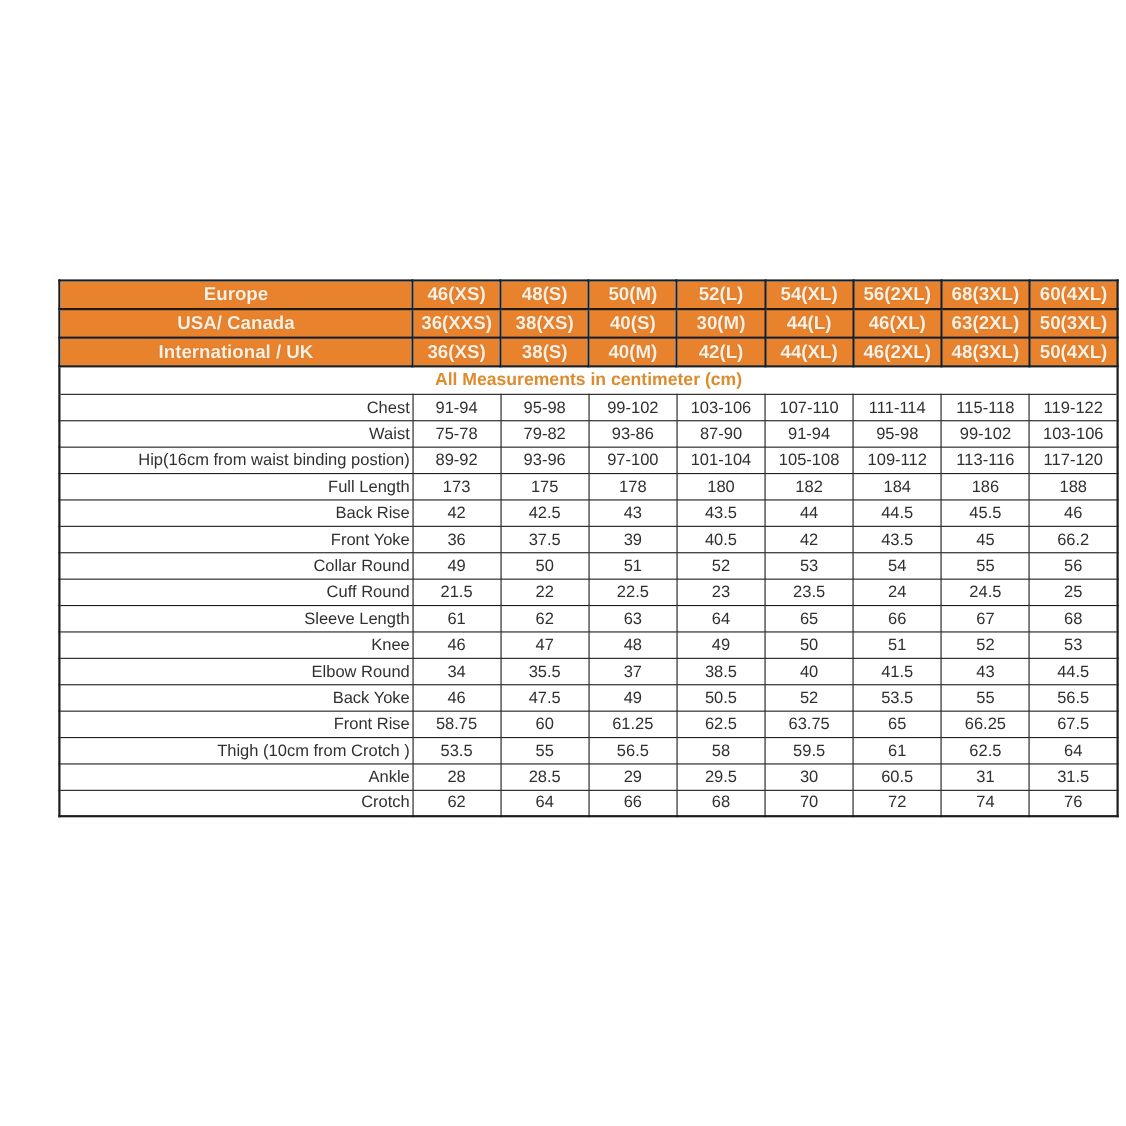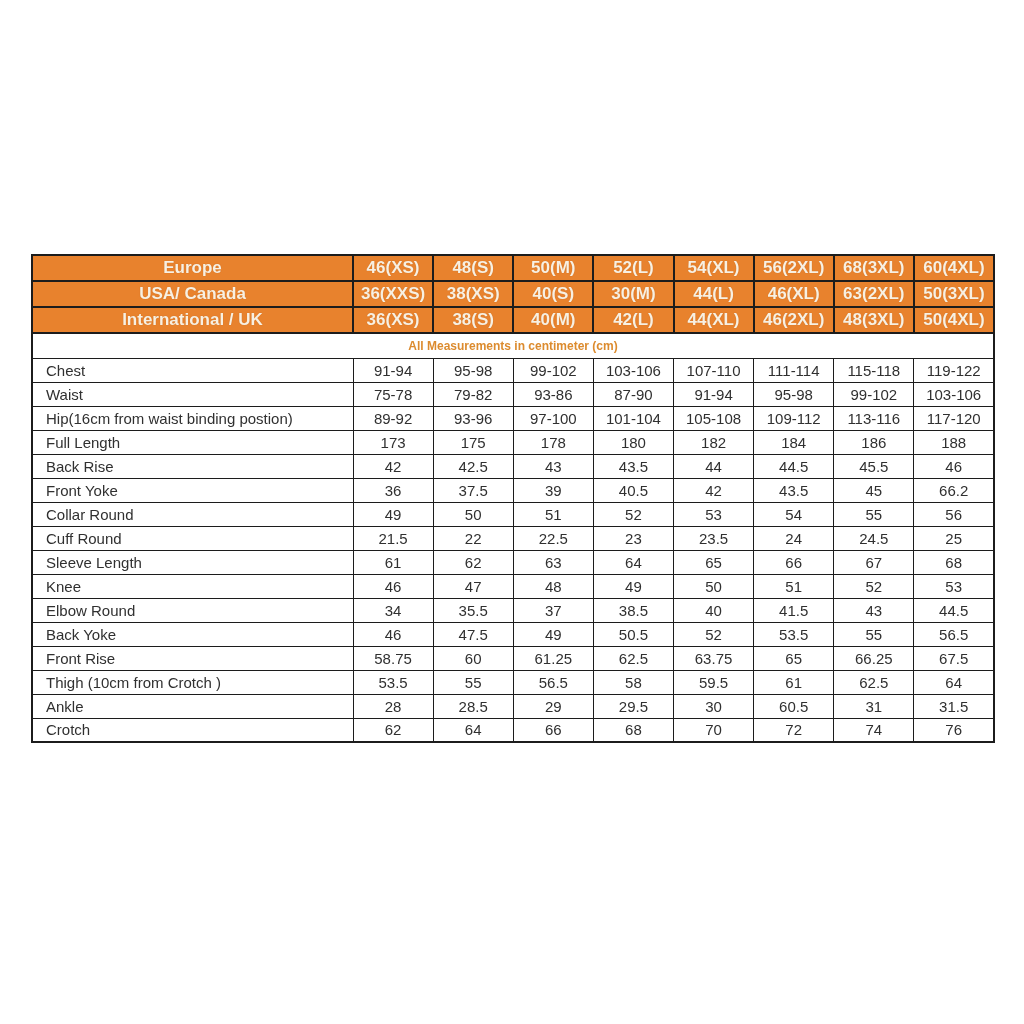--- a/index.html
+++ b/index.html
@@ -22,20 +22,21 @@
     position:absolute;
     left:31px;
     top:254px;
     width:964px;
   }
   table{
     border-collapse:collapse;
     table-layout:fixed;
     width:964px;
     border:2px solid var(--border);
+    margin-left:22px;
   }
   col.label-col{width:321px;}
   td{
     border:1px solid var(--border);
     font-size:15px;
     color:var(--cell-text);
     text-align:center;
     height:24px;
     padding:0 2px;
     white-space:nowrap;
@@ -46,27 +47,27 @@
     color:var(--header-text);
     font-weight:bold;
     font-size:17px;
     height:26px;
     border:2px solid var(--border);
     text-shadow:0 0 1px rgba(120,60,10,.35);
   }
   td.note{
     color:var(--note-text);
     font-weight:bold;
-    font-size:12px;
+    font-size:16px;
     height:25px;
     border-left:2px solid var(--border);
     border-right:2px solid var(--border);
   }
   td.mlabel{
-    text-align:left;
+    text-align:right;
     padding-left:13px;
   }
 </style>
 </head>
 <body>
 
 <div class="chart-wrap">
   <table>
     <colgroup>
       <col class="label-col">

